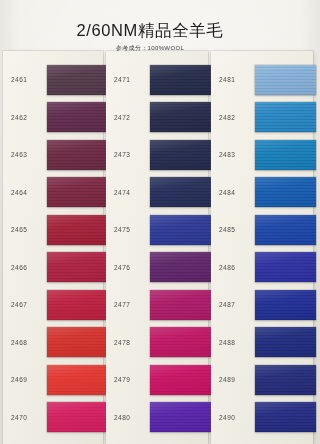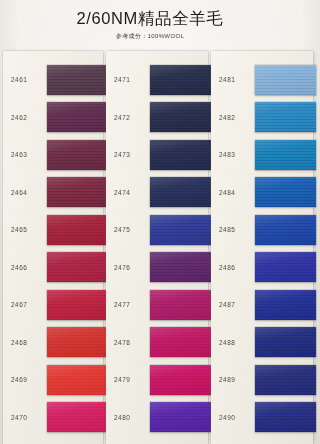--- a/index.html
+++ b/index.html
@@ -29,21 +29,21 @@
     inset: 0;
     pointer-events: none;
     background:
       radial-gradient(115% 80% at 50% 20%, rgba(255,255,255,0.55) 0%, rgba(255,255,255,0) 60%),
       linear-gradient(90deg, rgba(0,0,0,0.05) 0%, rgba(0,0,0,0) 6%, rgba(0,0,0,0) 94%, rgba(0,0,0,0.05) 100%);
   }
 
   
   .header {
     position: absolute;
-    top: 0;
+    top: 12px;
     left: 0;
     width: 300px;
     text-align: center;
     z-index: 4;
   }
   .title {
     margin: 0;
     padding-top: 9px;
     font-size: 16.5px;
     line-height: 19px;

